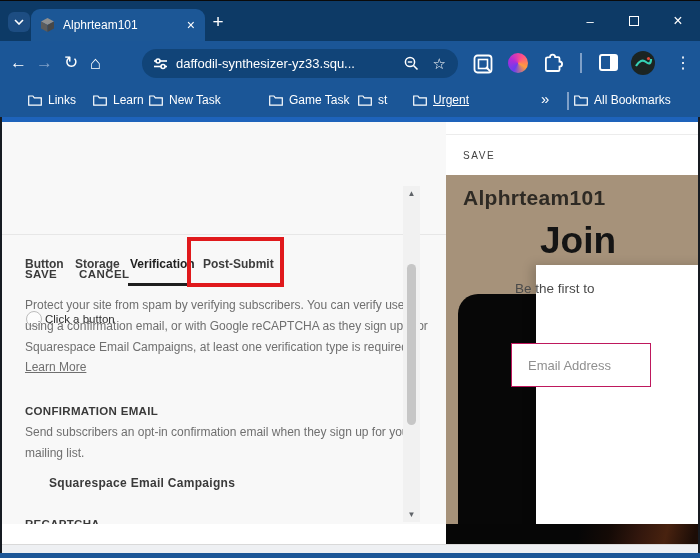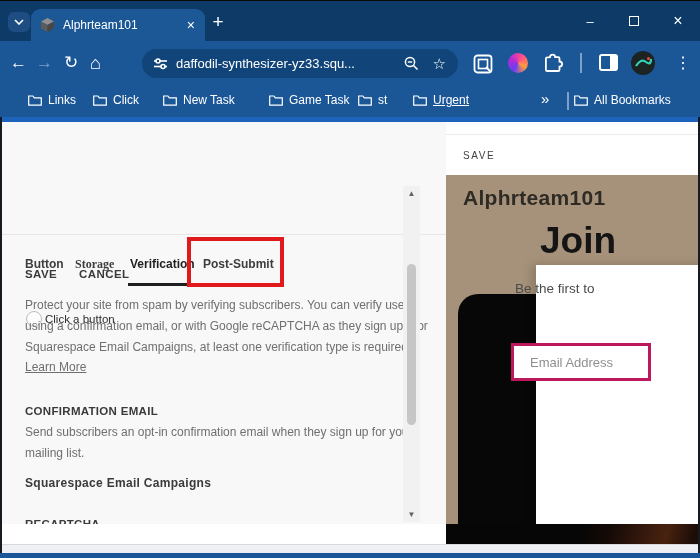--- a/index.html
+++ b/index.html
@@ -50,21 +50,21 @@
   
   .right-panel { position:absolute; left:446px; top:121px; width:254px; height:402px; background:#fff; overflow:hidden; }
   .edit-bar { position:absolute; left:0; top:12px; width:254px; height:41px; background:#fff; border-top:1px solid #ececec; }
   .edit-label { position:absolute; left:17px; top:15px; font-size:10px; letter-spacing:1.6px; color:#414141; font-weight:500; }
   .site-band { position:absolute; left:0; top:53px; width:254px; height:349px; background:#a6927a; }
   .site-title { position:absolute; left:17px; top:11px; font-size:21px; font-weight:700; color:#2e2a24; letter-spacing:.3px; white-space:nowrap; }
   .phone-img { position:absolute; left:12px; top:119px; width:80px; height:283px; background:#070707; border-radius:20px 0 0 0; }
   .join-card { position:absolute; left:90px; top:90px; width:170px; height:312px; background:#ffffff; box-shadow:-4px 0 10px rgba(0,0,0,.18); }
   .join-heading { position:absolute; left:94px; top:45px; font-size:37px; font-weight:700; color:#141414; white-space:nowrap; }
   .join-subtext { position:absolute; left:69px; top:106px; font-size:13.5px; color:#4a4a4a; white-space:nowrap; }
-  .email-input { position:absolute; left:65px; top:168px; width:140px; height:38px; border:3px solid #be185d; background:#fff; padding-left:16px; font-size:13px; color:#333; font-family:"Liberation Sans", sans-serif; outline:none; }
+  .email-input { position:absolute; left:65px; top:168px; width:140px; height:44px; border:1px solid #be185d; background:#fff; padding-left:16px; font-size:13px; color:#333; font-family:"Liberation Sans", sans-serif; outline:none; }
   .email-input::placeholder { color:#8f8f8f; }
   .dark-strip { position:absolute; left:446px; top:523px; width:254px; height:20px; z-index:5;
     background:linear-gradient(104deg,#060606 52%,#140a06 64%,#33170d 76%,#48220f 86%,#1c0d07 97%); }
   .below-panel-white { position:absolute; left:2px; top:523px; width:444px; height:20px; background:#ffffff; }
   .status-strip { position:absolute; left:2px; top:543px; width:696px; height:9px; background:#eef0f3; border-top:1px solid #d9d9d9; z-index:6; }
   .bottom-navy { position:absolute; left:0; top:552px; width:700px; height:6px; background:#1b5697; z-index:7; }
   svg { display:block; }
 </style>
 </head>
 <body>
@@ -158,23 +158,23 @@
           </svg>
         </span>
       <span>Links</span>
     </div>
     <div class="bm-item" style="left:93px;">
       <span>
           <svg width="14" height="11" viewBox="0 0 14 11">
             <path d="M.7 1 h4.2 l1.4 1.8 h7 v7.4 h-12.6 z" fill="none" stroke="#fff" stroke-width="1.2"></path>
           </svg>
         </span>
-      <span>Click</span>
-    </div>
-    <div class="bm-item" style="left:163px;">
+      <span>Learn</span>
+    </div>
+    <div class="bm-item" style="left:149px;">
       <span>
           <svg width="14" height="11" viewBox="0 0 14 11">
             <path d="M.7 1 h4.2 l1.4 1.8 h7 v7.4 h-12.6 z" fill="none" stroke="#fff" stroke-width="1.2"></path>
           </svg>
         </span>
       <span>New Task</span>
     </div>
     <div class="bm-item" style="left:269px;">
       <span>
           <svg width="14" height="11" viewBox="0 0 14 11">
@@ -221,35 +221,35 @@
       <span class="panel-action">CANCEL</span>
     </div>
     <div class="radio-row">
       <span class="radio-circle"></span>
       <span class="radio-label">Click a button</span>
     </div>
 
     <div class="section-divider"></div>
 
     <span class="ptab" style="left:23px;">Button</span>
-    <span class="ptab" style="left:73px;font-family:Liberation Serif, serif;">Storage</span>
+    <span class="ptab" style="left:73px;">Storage</span>
     <span class="ptab" style="left:128px; color:#1f1f1f;">Verification</span>
     <span class="ptab" style="left:201px;">Post-Submit</span>
     <div class="ptab-underline"></div>
 
     <div class="desc-line" style="top:176px;">Protect your site from spam by verifying subscribers. You can verify users</div>
     <div class="desc-line" style="top:197px;">using a confirmation email, or with Google reCAPTCHA as they sign up. For</div>
     <div class="desc-line" style="top:218px;">Squarespace Email Campaigns, at least one verification type is required.</div>
     <div class="desc-line learn-more" style="top:238px;">Learn More</div>
 
     <div class="sec-head" style="top:283px;">CONFIRMATION EMAIL</div>
     <div class="desc-line" style="top:303px;">Send subscribers an opt-in confirmation email when they sign up for your</div>
     <div class="desc-line" style="top:324px;">mailing list.</div>
 
-    <div class="sec-head" style="top:354px; font-size:12px;">Squarespace Email Campaigns</div>
+    <div class="sec-head" style="top:354px; font-size:12px;margin-left:24px;">Squarespace Email Campaigns</div>
 
     <div class="sec-head" style="top:396px;">RECAPTCHA</div>
 
     <div class="scrollbar">
       <div class="scroll-arrow" style="top:0;">▲</div>
       <div class="scroll-thumb"></div>
       <div class="scroll-arrow" style="bottom:0;">▼</div>
     </div>
   </div>
 

